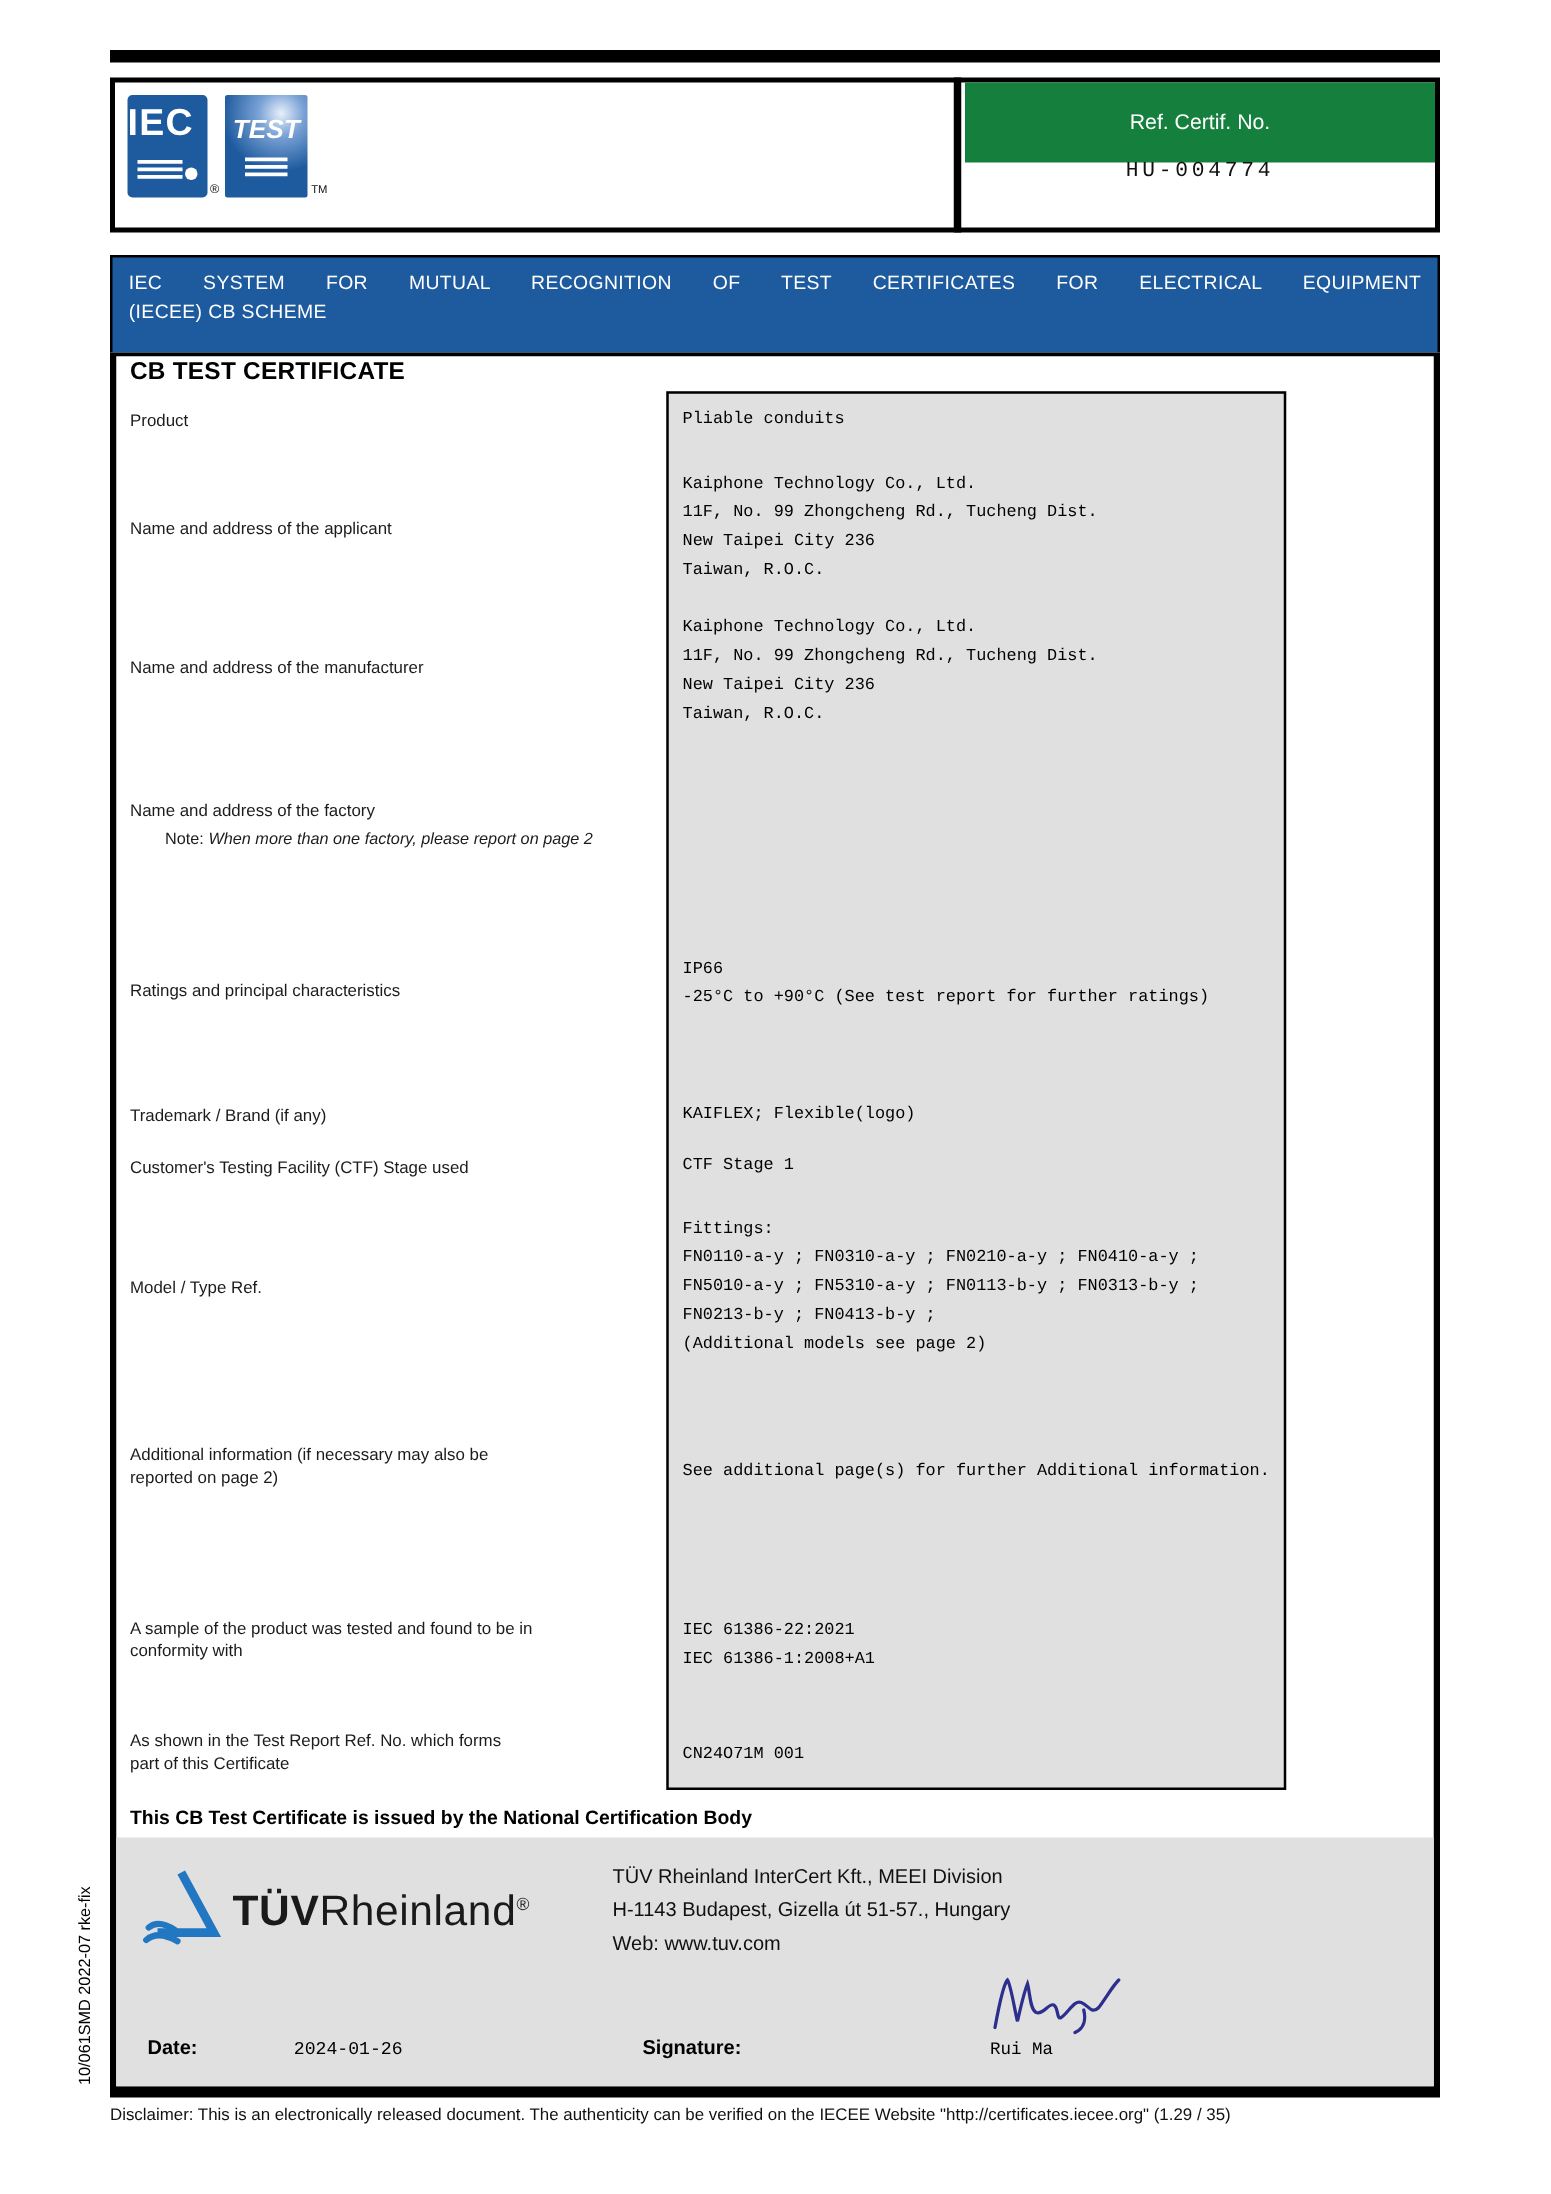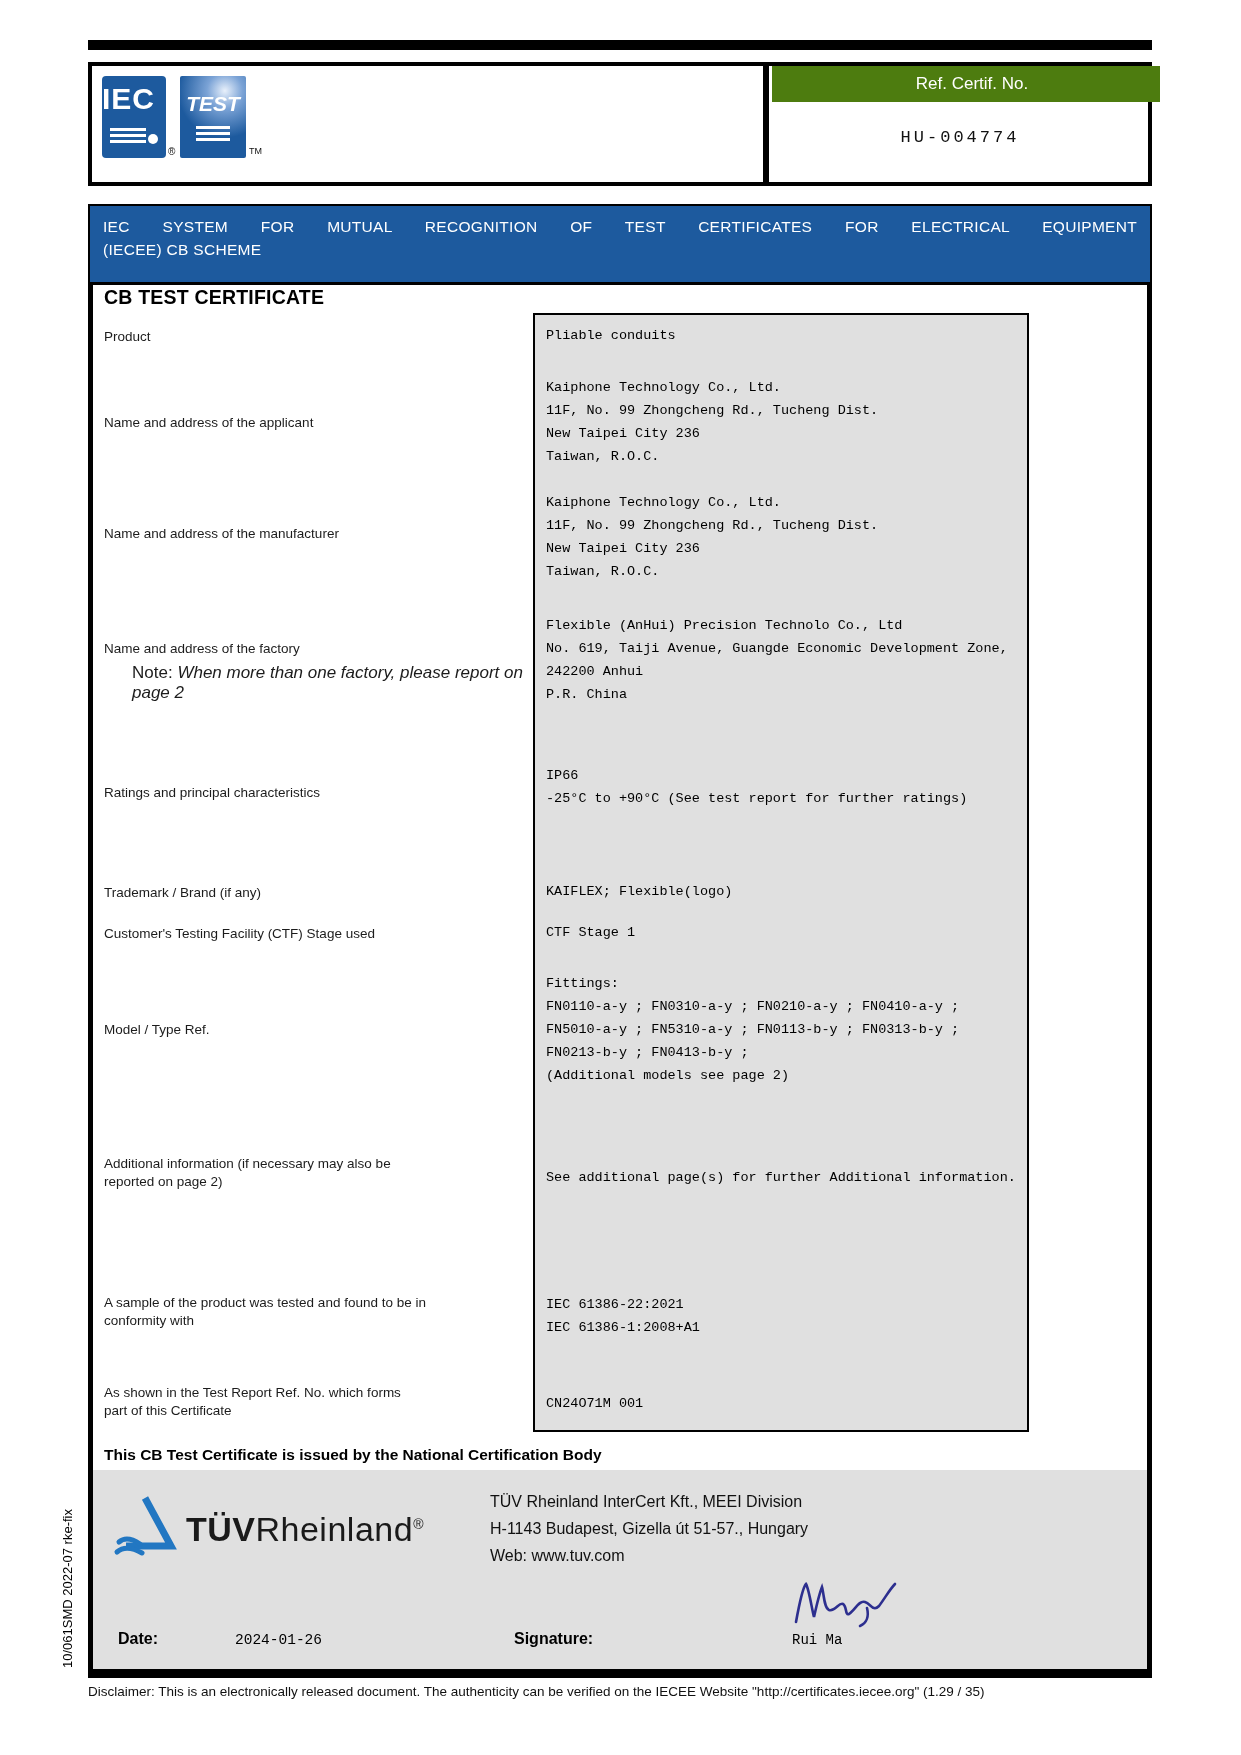--- a/index.html
+++ b/index.html
@@ -23,41 +23,41 @@
   .iec-dot{position:absolute;right:8px;bottom:14px;width:10px;height:10px;background:#fff;
            border-radius:50%;}
   .reg-mark{left:168px;top:146px;font-size:10px;color:#111;}
   .iecee-sq{left:180px;top:76px;width:66px;height:82px;border-radius:2px;overflow:hidden;
             background:radial-gradient(circle at 68% 18%, #e8f0fb 0%, #7ba3d6 22%, #1d5a9e 58%, #1d5a9e 100%);}
   .iecee-txt{position:absolute;left:0;top:16px;width:100%;text-align:center;color:#fff;
              font-size:21px;font-weight:700;font-style:italic;letter-spacing:0px;}
   .iecee-lines{position:absolute;left:16px;bottom:14px;width:34px;}
   .iecee-lines div{height:3px;background:#fff;margin-bottom:3px;}
   .tm-mark{left:249px;top:146px;font-size:9px;color:#111;}
-  .ref-bar{left:772px;top:66px;width:376px;height:36px;background:#4d7c0f;color:#fff;
-           display:flex;align-items:center;justify-content:center;font-size:17px;padding-left:12px;}
+  .ref-bar{left:772px;top:66px;width:376px;height:64px;background:#15803d;color:#fff;
+           display:flex;align-items:center;justify-content:center;font-size:17px;}
   .ref-no{left:772px;top:128px;width:376px;text-align:center;
           font-family:"Liberation Mono",monospace;font-size:17px;letter-spacing:3px;color:#111;}
 
   
   .banner{left:88px;top:204px;width:1064px;height:83px;background:#1d5a9e;border:2px solid #000;
           box-sizing:border-box;color:#fff;padding:9px 13px;}
   .banner-l1{font-size:15.5px;line-height:23px;text-align:justify;text-align-last:justify;
              letter-spacing:0.3px;}
   .banner-l2{font-size:15.5px;line-height:23px;letter-spacing:0.3px;}
 
   
   .main-box{left:88px;top:282px;width:1064px;height:1396px;border:5px solid #000;
             border-top-width:3px;border-bottom-width:9px;box-sizing:border-box;background:#fff;}
   .cert-title{left:104px;top:286px;font-size:19.5px;font-weight:700;letter-spacing:0.2px;}
   .value-panel{left:533px;top:313px;width:496px;height:1119px;background:#e0e0e0;
                border:2px solid #000;box-sizing:border-box;}
   .flabel{left:104px;width:412px;font-size:13.5px;color:#1c1c1c;line-height:18px;}
   .flabel.narrow{width:322px;}
-  .fnote{left:104px;width:420px;font-size:17px;color:#1c1c1c;padding-left:28px;}
+  .fnote{left:104px;width:420px;font-size:13px;color:#1c1c1c;padding-left:28px;}
   .fnote .it{font-style:italic;}
   .fvalue{left:546px;width:472px;font-family:"Liberation Mono",monospace;font-size:13.5px;
           line-height:23px;color:#000;white-space:pre-line;}
   .issued{left:104px;top:1446px;font-size:15.5px;font-weight:700;}
 
   
   .footer-gray{left:93px;top:1470px;width:1054px;height:199px;background:#e0e0e0;}
   .tuv-logo-svg{left:112px;top:1492px;}
   .tuv-word{left:186px;top:1510px;font-size:34px;color:#1a1a1a;letter-spacing:0.5px;}
   .tuv-word .b{font-weight:700;}
@@ -124,24 +124,20 @@
 Taiwan, R.O.C.</div>
 
   <div class="abs flabel" style="top:525px">Name and address of the manufacturer</div>
   <div class="abs fvalue" style="top:491px">Kaiphone Technology Co., Ltd.
 11F, No. 99 Zhongcheng Rd., Tucheng Dist.
 New Taipei City 236
 Taiwan, R.O.C.</div>
 
   <div class="abs flabel" style="top:640px">Name and address of the factory</div>
   <div class="abs fnote" style="top:663px"><span>Note:</span> <span class="it">When more than one factory, please report on page 2</span></div>
-  <div class="abs fvalue" style="top:614px">Flexible (AnHui) Precision Technolo Co., Ltd
-No. 619, Taiji Avenue, Guangde Economic Development Zone,
-242200 Anhui
-P.R. China</div>
 
   <div class="abs flabel" style="top:784px">Ratings and principal characteristics</div>
   <div class="abs fvalue" style="top:764px">IP66
 -25°C to +90°C (See test report for further ratings)</div>
 
   <div class="abs flabel" style="top:884px">Trademark / Brand (if any)</div>
   <div class="abs fvalue" style="top:880px">KAIFLEX; Flexible(logo)</div>
 
   <div class="abs flabel" style="top:925px">Customer's Testing Facility (CTF) Stage used</div>
   <div class="abs fvalue" style="top:921px">CTF Stage 1</div>

